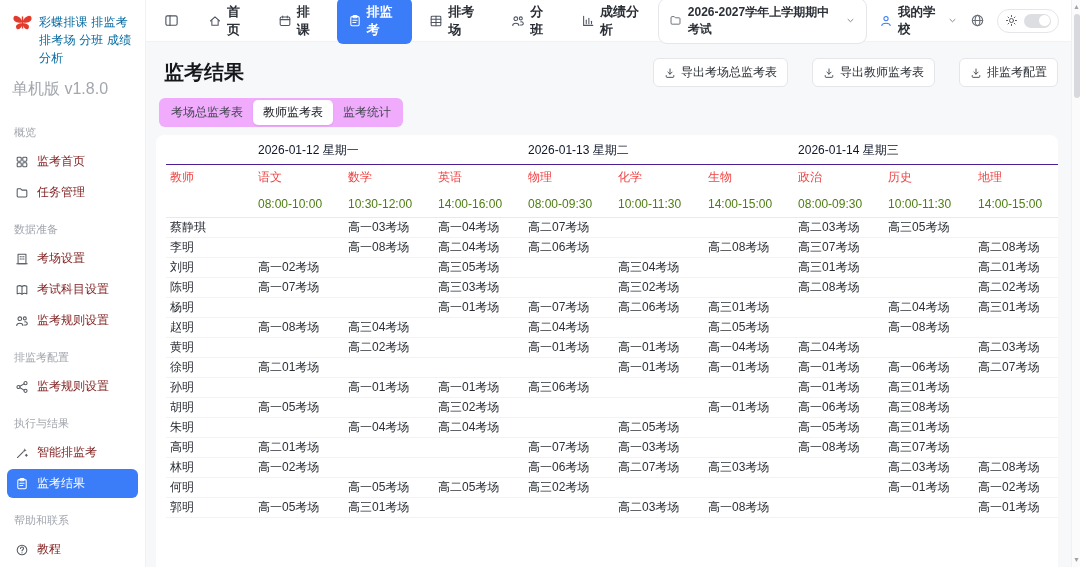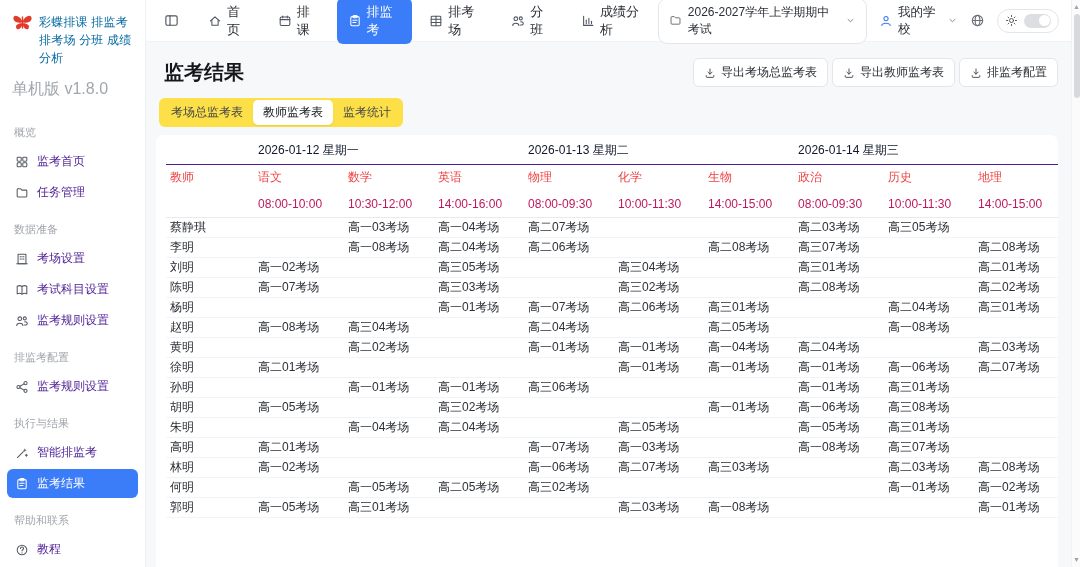--- a/index.html
+++ b/index.html
@@ -7,61 +7,61 @@
   body { font-family:"Liberation Sans","DejaVu Sans",sans-serif; background:#f7f8fa; position:relative; color:#2b2f36; }
   .app { display:flex; height:100%; width:1071px; }
 
   
   .sidebar { width:146px; background:#fff; border-right:1px solid #f0f1f3; padding-top:13px; flex-shrink:0; display:flex; flex-direction:column; }
   .logo-row { display:flex; gap:6px; padding:0 12px; align-items:flex-start; }
   .app-title { font-size:12px; font-weight:normal; line-height:1.5; color:#0369a1; letter-spacing:.2px; }
   .version { padding:12px 12px 12px; font-size:16px; color:#a2a6ad; }
   .sidebar-divider { height:1px; background:#f0f1f3; }
   .section-label { font-size:11px; color:#a2a6ad; padding:13px 14px 5px; }
-  .side-item { display:flex; align-items:center; gap:8px; height:29px; margin:2px 7px; padding:0 8px; border-radius:6px; font-size:12px; color:#4c1d95; cursor:pointer; }
+  .side-item { display:flex; align-items:center; gap:8px; height:29px; margin:2px 7px; padding:0 8px; border-radius:6px; font-size:12px; color:#7f1d1d; cursor:pointer; }
   .side-item .ic { display:flex; color:#565b63; }
   .side-item.active { background:var(--accent); color:#fff; }
   .side-item.active .ic { color:#fff; }
 
   
   .main { flex:1; display:flex; flex-direction:column; min-width:0; }
-  .topbar { height:42px; background:#fff; display:flex; align-items:center; padding:0 12px 0 14px; border-bottom:1px solid #f1f2f4; flex-shrink:0; }
+  .topbar { height:42px; background:#fff; display:flex; align-items:center; padding:0 12px 0 14px; border-bottom:1px solid #f1f2f4; flex-shrink:0;font-weight:bold; }
   .collapse-btn { color:#4e5460; display:flex; padding:4px; cursor:pointer; }
   .nav { display:flex; gap:6px; margin-left:14px; }
   .nav-item { display:flex; align-items:center; gap:5px; font-size:13px; padding:5px 11px; border-radius:6px; cursor:pointer; color:#2b2f36; }
   .nav-item .ic { display:flex; color:#4e5460; }
   .nav-item.active { background:var(--accent); color:#fff; }
   .nav-item.active .ic { color:#fff; }
   .topbar-right { margin-left:auto; display:flex; align-items:center; gap:12px; }
   .exam-pill { display:flex; align-items:center; gap:6px; border:1px solid #e4e6ea; border-radius:9px; padding:5px 10px; font-size:12px; background:#fff; cursor:pointer; color:#2b2f36; }
   .exam-pill .ic, .school .chev, .exam-pill .chev { display:flex; color:#6a6f77; }
   .school { display:flex; align-items:center; gap:5px; font-size:12.5px; cursor:pointer; }
   .school .ic { display:flex; color:var(--accent); }
   .globe-btn { display:flex; color:#6a6f77; cursor:pointer; }
   .theme-pill { display:flex; align-items:center; gap:6px; border:1px solid #e4e6ea; border-radius:13px; padding:4px 7px; cursor:pointer; }
   .theme-pill .ic { display:flex; color:#565b63; }
   .switch { width:27px; height:14px; background:#dcdee2; border-radius:7px; position:relative; }
   .switch::after { content:""; position:absolute; right:1.5px; top:1.5px; width:11px; height:11px; border-radius:50%; background:#fff; }
 
   .content { flex:1; display:flex; flex-direction:column; padding:8px 13px 0 10px; overflow:hidden; }
   .page-head { display:flex; align-items:center; padding:8px 0 11px 8px; }
   .page-title { font-size:20px; font-weight:bold; color:#15171b; }
-  .export-group { margin-left:auto; display:flex; gap:4px; }
+  .export-group { margin-left:auto; display:flex; gap:24px; }
   .btn { display:flex; align-items:center; gap:5px; background:#fff; border:1px solid #e4e6ea; border-radius:6px; padding:5px 10px; font-size:12px; color:#2b2f36; cursor:pointer; }
   .btn .ic { display:flex; color:#3d434b; }
-  .tabs { display:inline-flex; align-self:flex-start; background:#fde047; border-radius:6px; padding:2px; margin:0 0 8px 3px; }
+  .tabs { display:inline-flex; align-self:flex-start; background:#f0abfc; border-radius:6px; padding:2px; margin:0 0 8px 3px; }
   .tab { font-size:12px; color:#41464e; padding:4px 10px; border-radius:5px; cursor:pointer; white-space:nowrap; }
   .tab.active { background:#fff; color:#15171b; box-shadow:0 1px 2px rgba(0,0,0,.08); }
 
   .card { background:#fff; border-radius:8px 8px 0 0; flex:1; padding:2px 10px 0; overflow:hidden; }
   table { width:100%; border-collapse:collapse; table-layout:fixed; }
   th, td { text-align:left; font-weight:normal; padding:0 4px; white-space:nowrap; overflow:hidden; }
   .date-row th { font-size:12px; color:#0f172a; height:27px; border-bottom:1px solid #4c1d95; }
   .subj-row th { font-size:12px; color:#ef4444; height:27px; }
-  .time-row th { font-size:12px; color:#be185d; height:26px; border-bottom:1px solid #e8eaee; }
+  .time-row th { font-size:12px; color:#4d7c0f; height:26px; border-bottom:1px solid #e8eaee; }
   tbody td { font-size:12px; color:#2b2f36; height:20px; border-bottom:1px solid #f2f3f5; }
 
   
   .scrollbar { position:absolute; top:0; right:0; width:9px; height:567px; background:#fbfbfc; border-left:1px solid #f0f1f3; }
   .scroll-arrow { position:absolute; left:0; width:9px; text-align:center; font-size:7px; color:#9ea3aa; line-height:10px; }
   .scroll-thumb { position:absolute; top:14px; left:1.5px; width:6px; height:84px; background:#d7d9dd; border-radius:3px; }
 </style>
 </head>
 <body>
 

